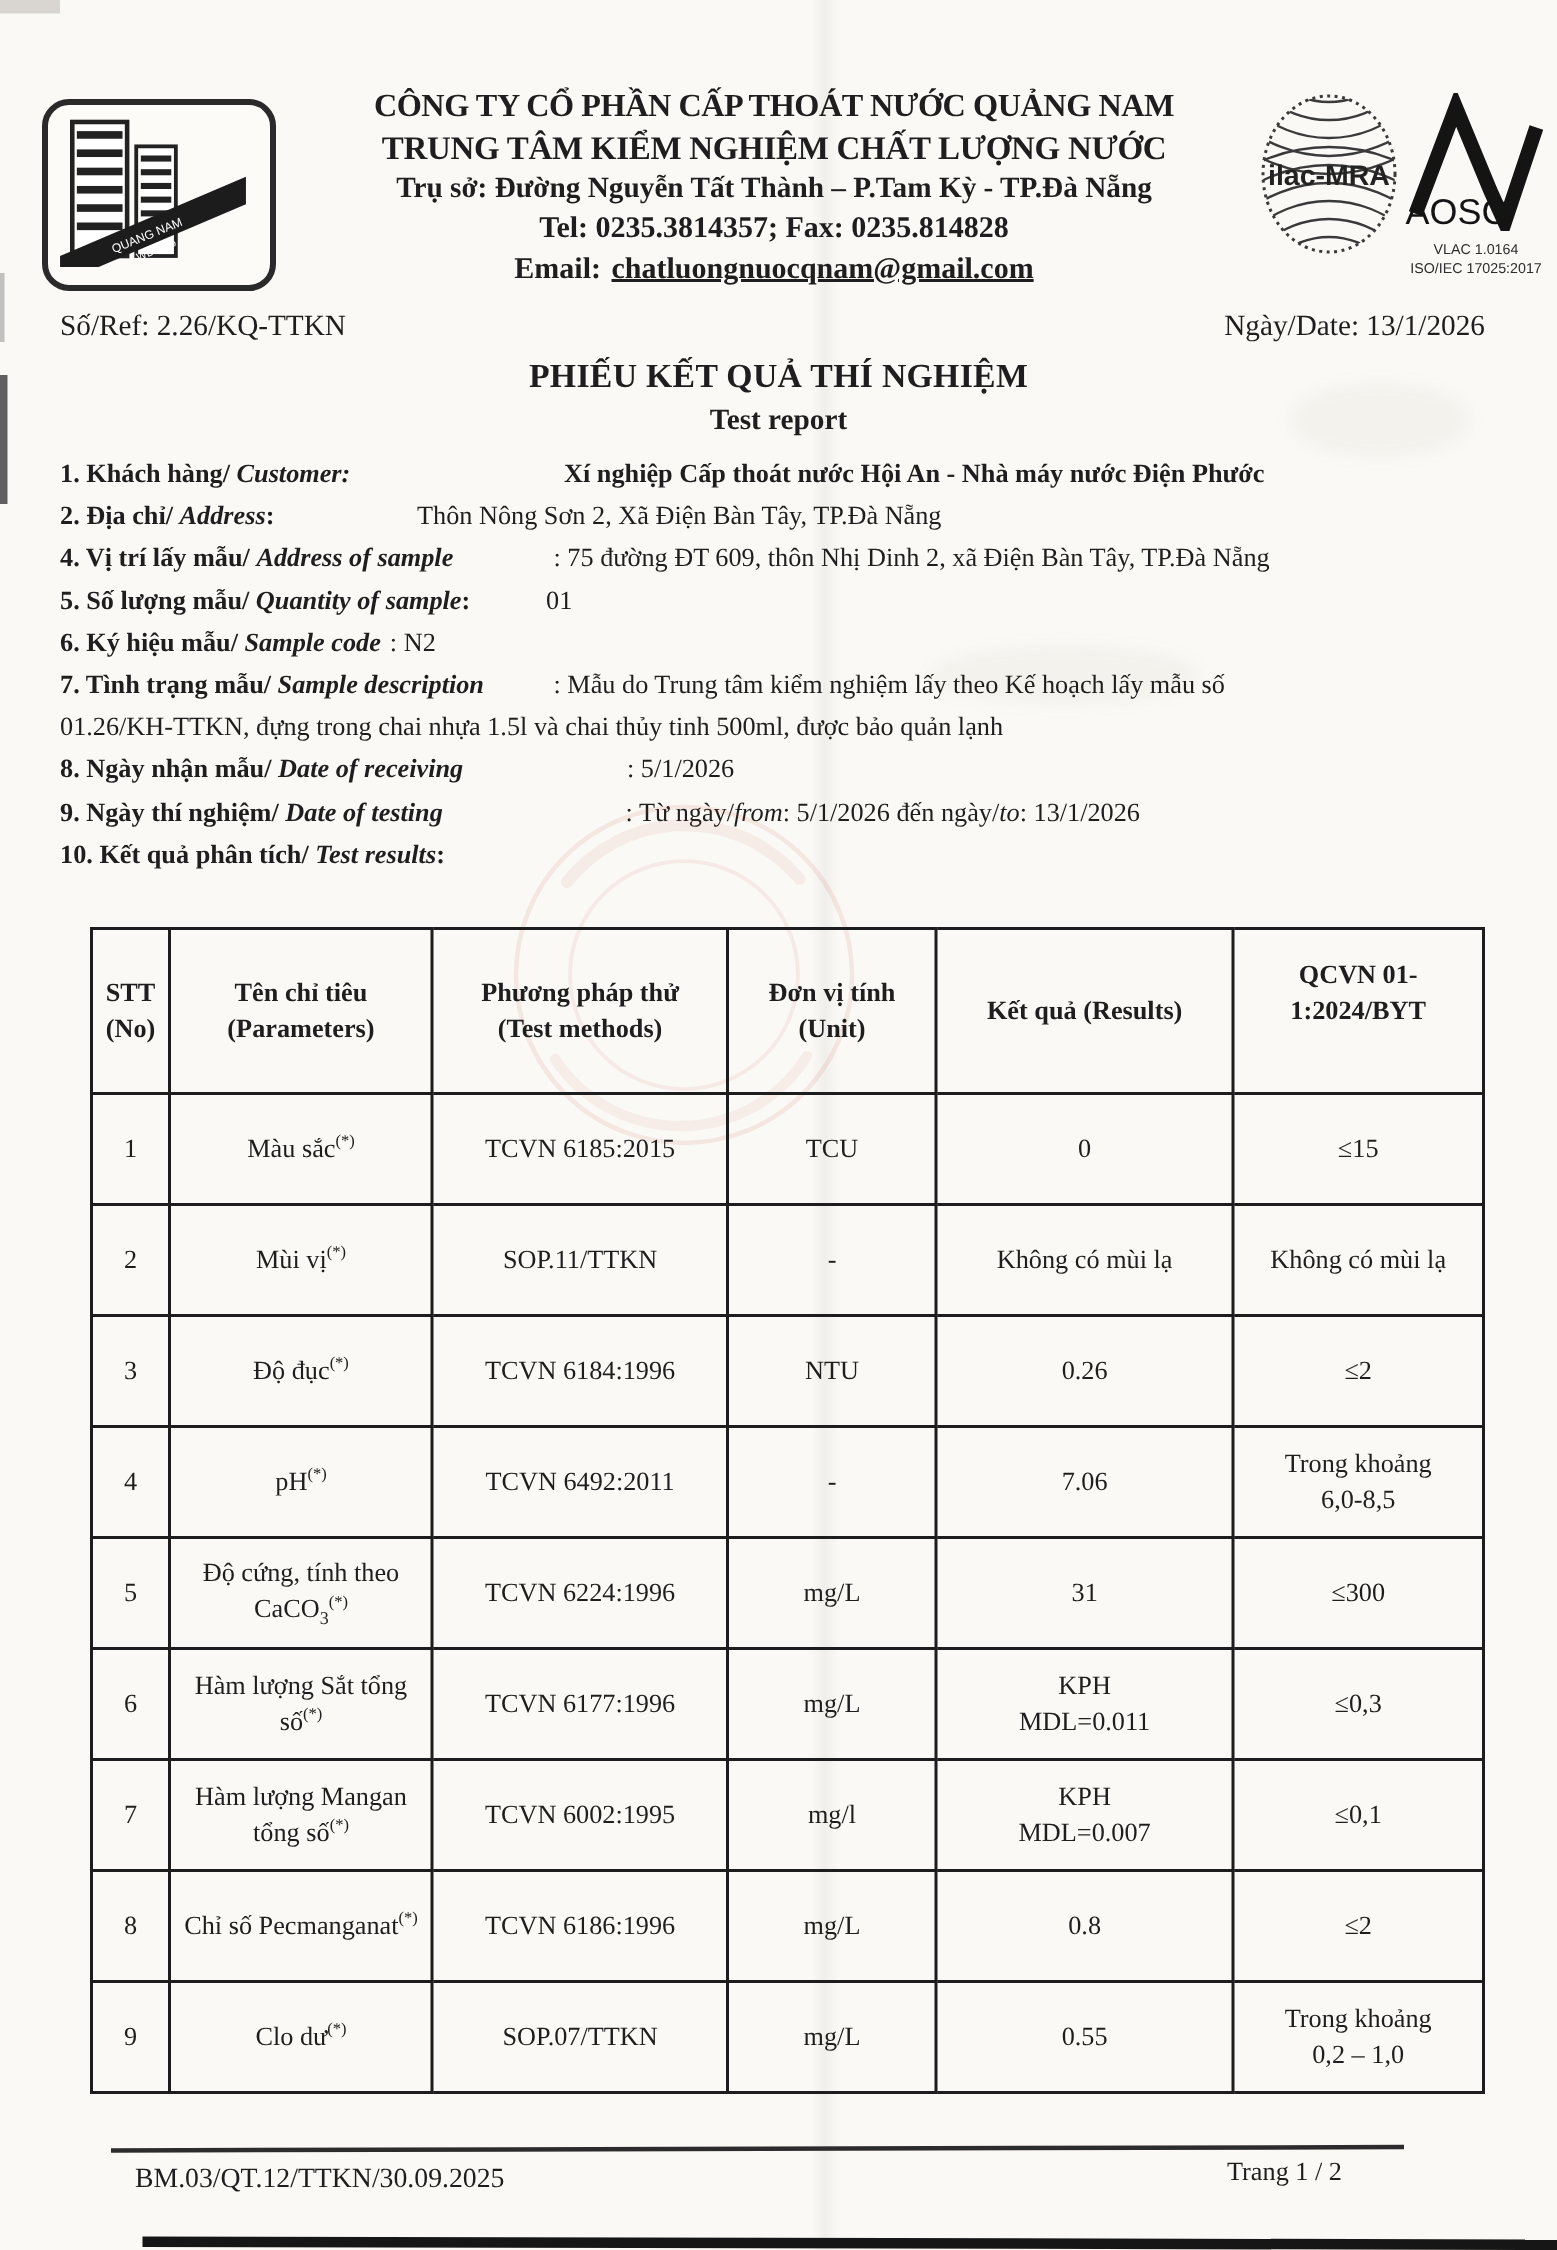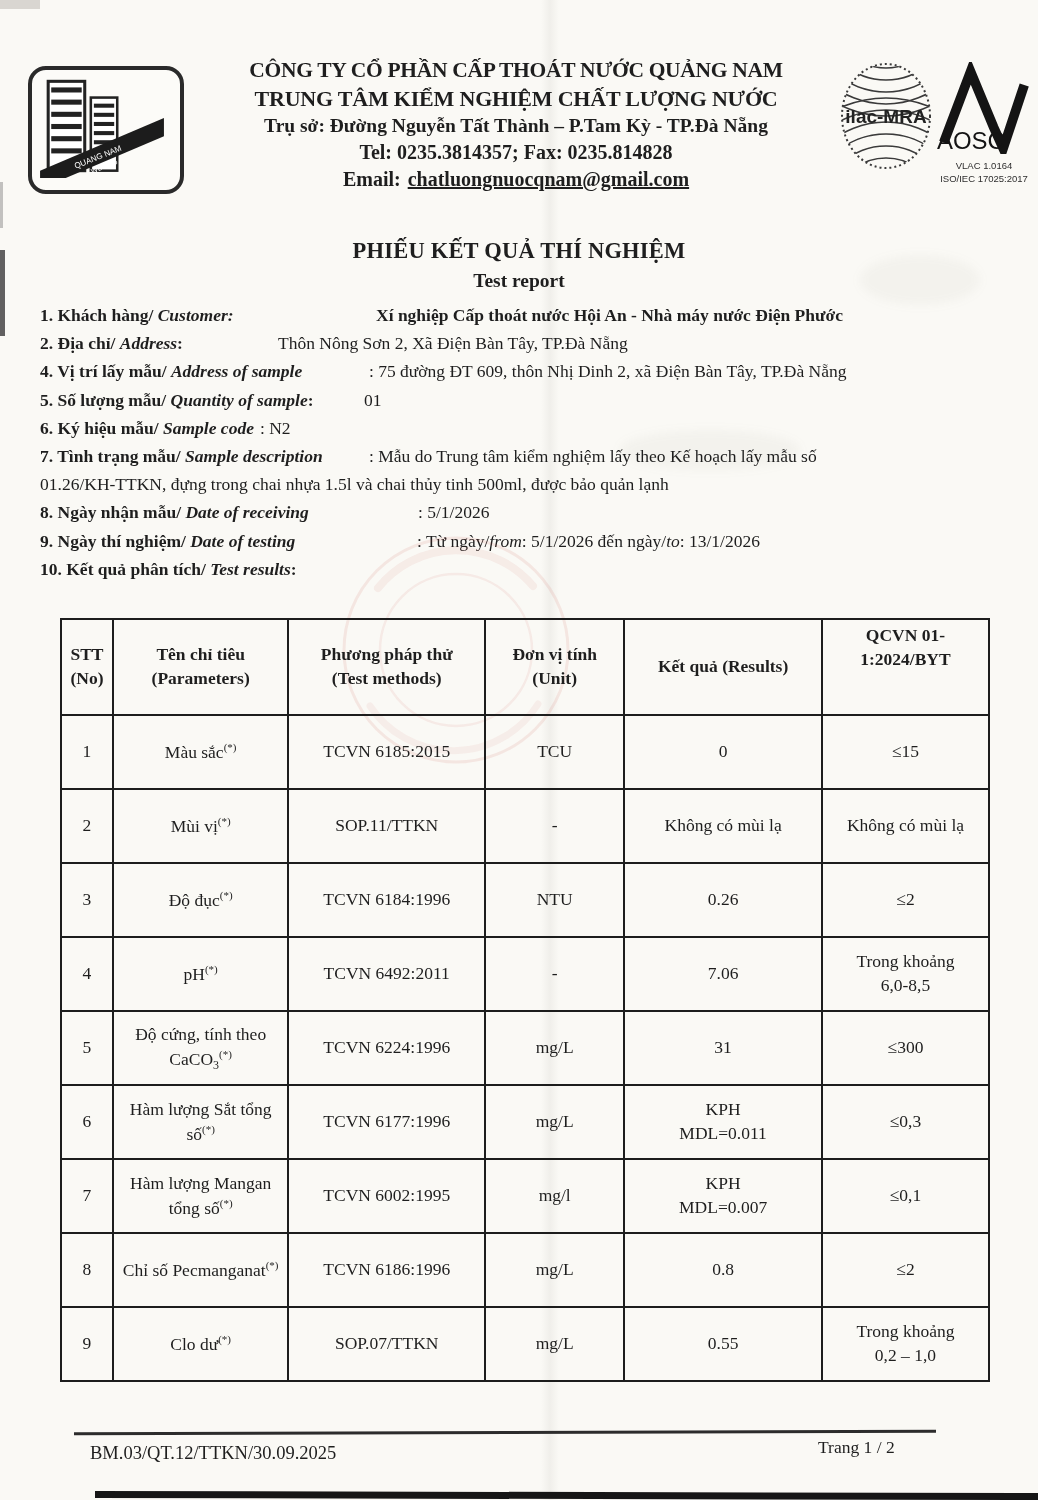--- a/index.html
+++ b/index.html
@@ -54,21 +54,21 @@
   sup{font-size:11px;}
   sub{font-size:12px;}
   
   .results-table{position:absolute;top:618px;left:60px;width:930px;
     border-collapse:collapse;table-layout:fixed;font-size:17.5px;}
   .results-table th,.results-table td{
     border:2px solid #1d1d1d;text-align:center;vertical-align:middle;
     padding:2px 6px;line-height:1.35;}
   .results-table th{font-weight:bold;height:88px;}
   .results-table tbody tr{height:74px;}
-  th.valign-top{vertical-align:top;padding-top:4px;}
+  th.valign-top{vertical-align:top;padding-top:18px;}
   
   .footer-line{position:absolute;top:1431px;left:74px;width:862px;
     border-top:3px solid #2c2c2c;transform:rotate(-.15deg);}
   .footer-code{position:absolute;top:1443px;left:90px;font-size:18.5px;}
   .footer-page{position:absolute;top:1437px;left:818px;font-size:17.5px;}
   
   .stamp{position:absolute;left:328px;top:528px;width:250px;height:244px;
     opacity:.55;pointer-events:none;}
 </style>
 </head>
@@ -145,20 +145,24 @@
         <polyline points="8,84 36,10 60,68 70,90 92,24" fill="none" stroke="#141414" stroke-width="10" stroke-linejoin="miter"></polyline>
         <text x="1" y="91" font-size="25" fill="#141414" font-family="Liberation Sans, sans-serif">AOSC</text>
       </svg>
       <div class="vlac">
         <div>VLAC 1.0164</div>
         <div>ISO/IEC 17025:2017</div>
       </div>
     </div>
   </div>
 
+  <div class="ref-row">
+    <span>Số/Ref: 2.26/KQ-TTKN</span>
+    <span>Ngày/Date: 13/1/2026</span>
+  </div>
 
   <div class="doc-title">PHIẾU KẾT QUẢ THÍ NGHIỆM</div>
   <div class="doc-subtitle">Test report</div>
 
   <div class="info-list" id="info-list">
       <div class="info-item"><span class="info-label"><span style="font-weight: bold;">1. Khách hàng/ </span><span style="font-weight: bold; font-style: italic;">Customer:</span></span><span class="info-value"><span style="font-weight: bold;">Xí nghiệp Cấp thoát nước Hội An - Nhà máy nước Điện Phước</span></span></div>
       <div class="info-item"><span class="info-label"><span style="font-weight: bold;">2. Địa chỉ/ </span><span style="font-weight: bold; font-style: italic;">Address</span><span style="font-weight: bold;">:</span></span><span class="info-value"><span>Thôn Nông Sơn 2, Xã Điện Bàn Tây, TP.Đà Nẵng</span></span></div>
       <div class="info-item"><span class="info-label"><span style="font-weight: bold;">4. Vị trí lấy mẫu/ </span><span style="font-weight: bold; font-style: italic;">Address of sample</span></span><span class="info-value"><span>: 75 đường ĐT 609, thôn Nhị Dinh 2, xã Điện Bàn Tây, TP.Đà Nẵng</span></span></div>
       <div class="info-item"><span class="info-label"><span style="font-weight: bold;">5. Số lượng mẫu/ </span><span style="font-weight: bold; font-style: italic;">Quantity of sample</span><span style="font-weight: bold;">:</span></span><span class="info-value"><span>01</span></span></div>
       <div class="info-item"><span class="info-label"><span style="font-weight: bold;">6. Ký hiệu mẫu/ </span><span style="font-weight: bold; font-style: italic;">Sample code</span></span><span class="info-value"><span>: N2</span></span></div>

